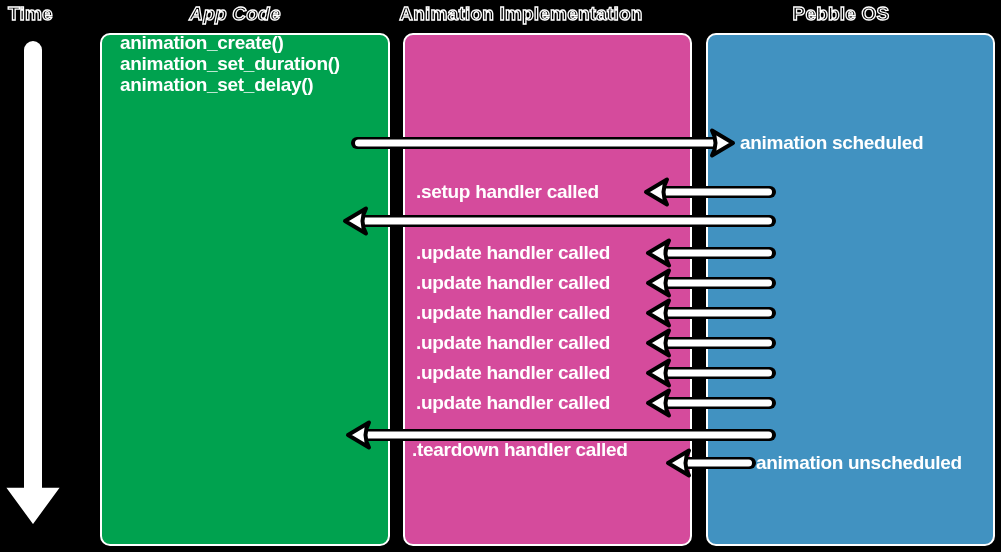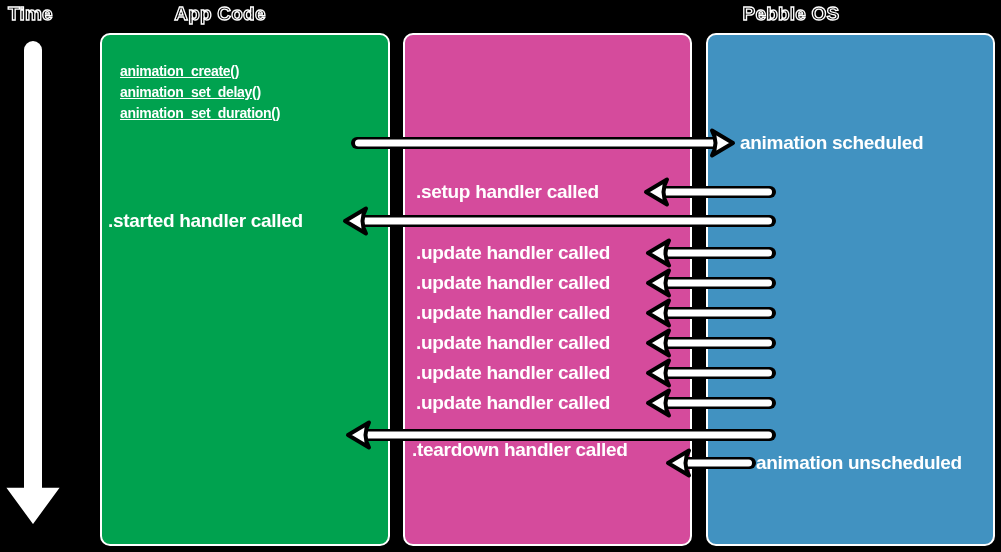--- a/index.html
+++ b/index.html
@@ -37,50 +37,49 @@
   .lbl {
     position: absolute;
     height: 26px; line-height: 26px;
     font-size: 19px; font-weight: bold;
     color: #ffffff;
     letter-spacing: -0.3px;
     white-space: nowrap;
   }
   .calls {
     position: absolute;
-    left: 120px; top: 61px;
-    font-size: 14px; font-weight: bold;
+    left: 120px; top: 32px;
+    font-size: 19px; font-weight: bold;
     color: #fff;
     letter-spacing: -0.3px;
     white-space: nowrap;
-    text-decoration: underline;
   }
   .calls .call-line { height: 21px; line-height: 21px; }
   .arrows { position: absolute; left: 0; top: 0; }
 </style>
 </head>
 <body>
 
 <div class="canvas">
 
   <div class="hdr" style="left:8px;">Time</div>
-  <div class="hdr centered" style="left:220px;">App Code</div>
-  <div class="hdr centered" style="left:791px;text-align:right;">Pebble OS</div>
+  <div class="hdr centered" style="left:235px;font-style:italic;">App Code</div>
+  <div class="hdr centered" style="left:521px;">Animation Implementation</div>
+  <div class="hdr centered" style="left:841px;text-align:right;">Pebble OS</div>
 
   <div class="box green" style="background-color: rgb(0, 162, 79);"></div>
   <div class="box magenta" style="background-color: rgb(213, 75, 156);"></div>
   <div class="box blue" style="background-color: rgb(65, 146, 193);"></div>
 
   <div class="calls">
     <div class="call-line">animation_create()</div>
+    <div class="call-line">animation_set_duration()</div>
     <div class="call-line">animation_set_delay()</div>
-    <div class="call-line">animation_set_duration()</div>
   </div>
 
-  <div class="lbl" style="left:108px; top:208px;">.started handler called</div>
 
   <div class="lbl" style="left:416px; top:179px;">.setup handler called</div>
   <div class="lbl" style="left:416px; top:240px;">.update handler called</div>
   <div class="lbl" style="left:416px; top:270px;">.update handler called</div>
   <div class="lbl" style="left:416px; top:300px;">.update handler called</div>
   <div class="lbl" style="left:416px; top:330px;">.update handler called</div>
   <div class="lbl" style="left:416px; top:360px;">.update handler called</div>
   <div class="lbl" style="left:416px; top:390px;">.update handler called</div>
   <div class="lbl" style="left:412px; top:437px;">.teardown handler called</div>
 

